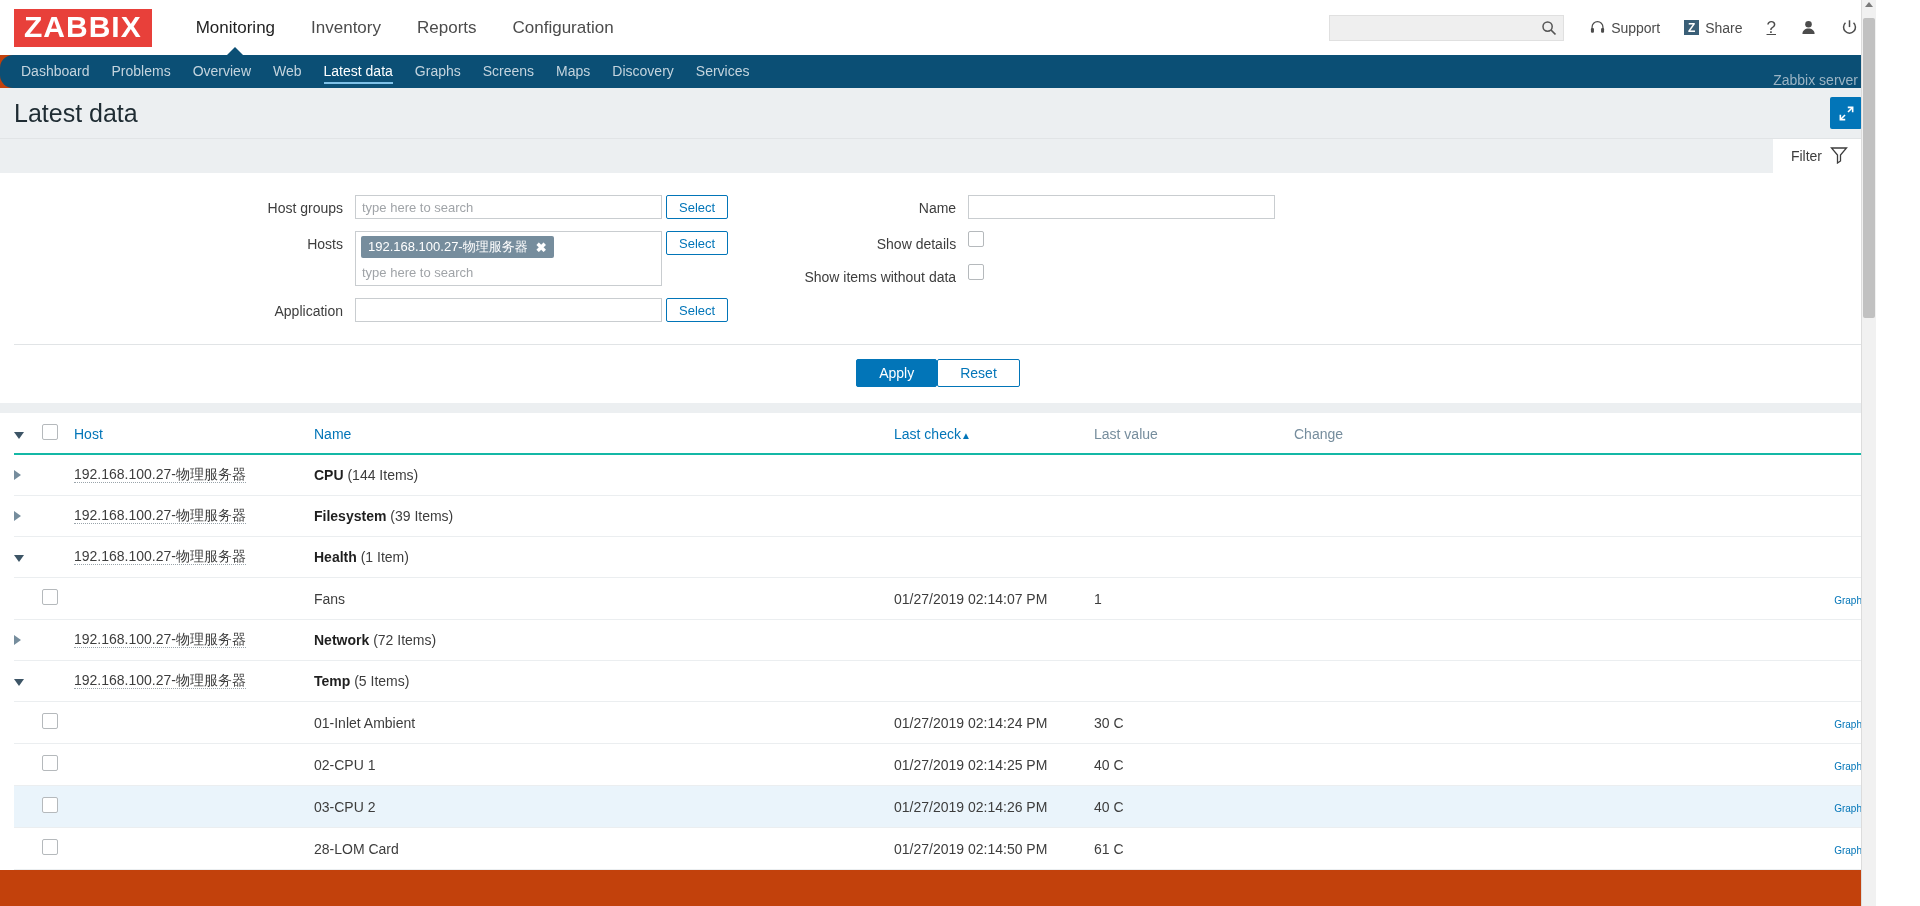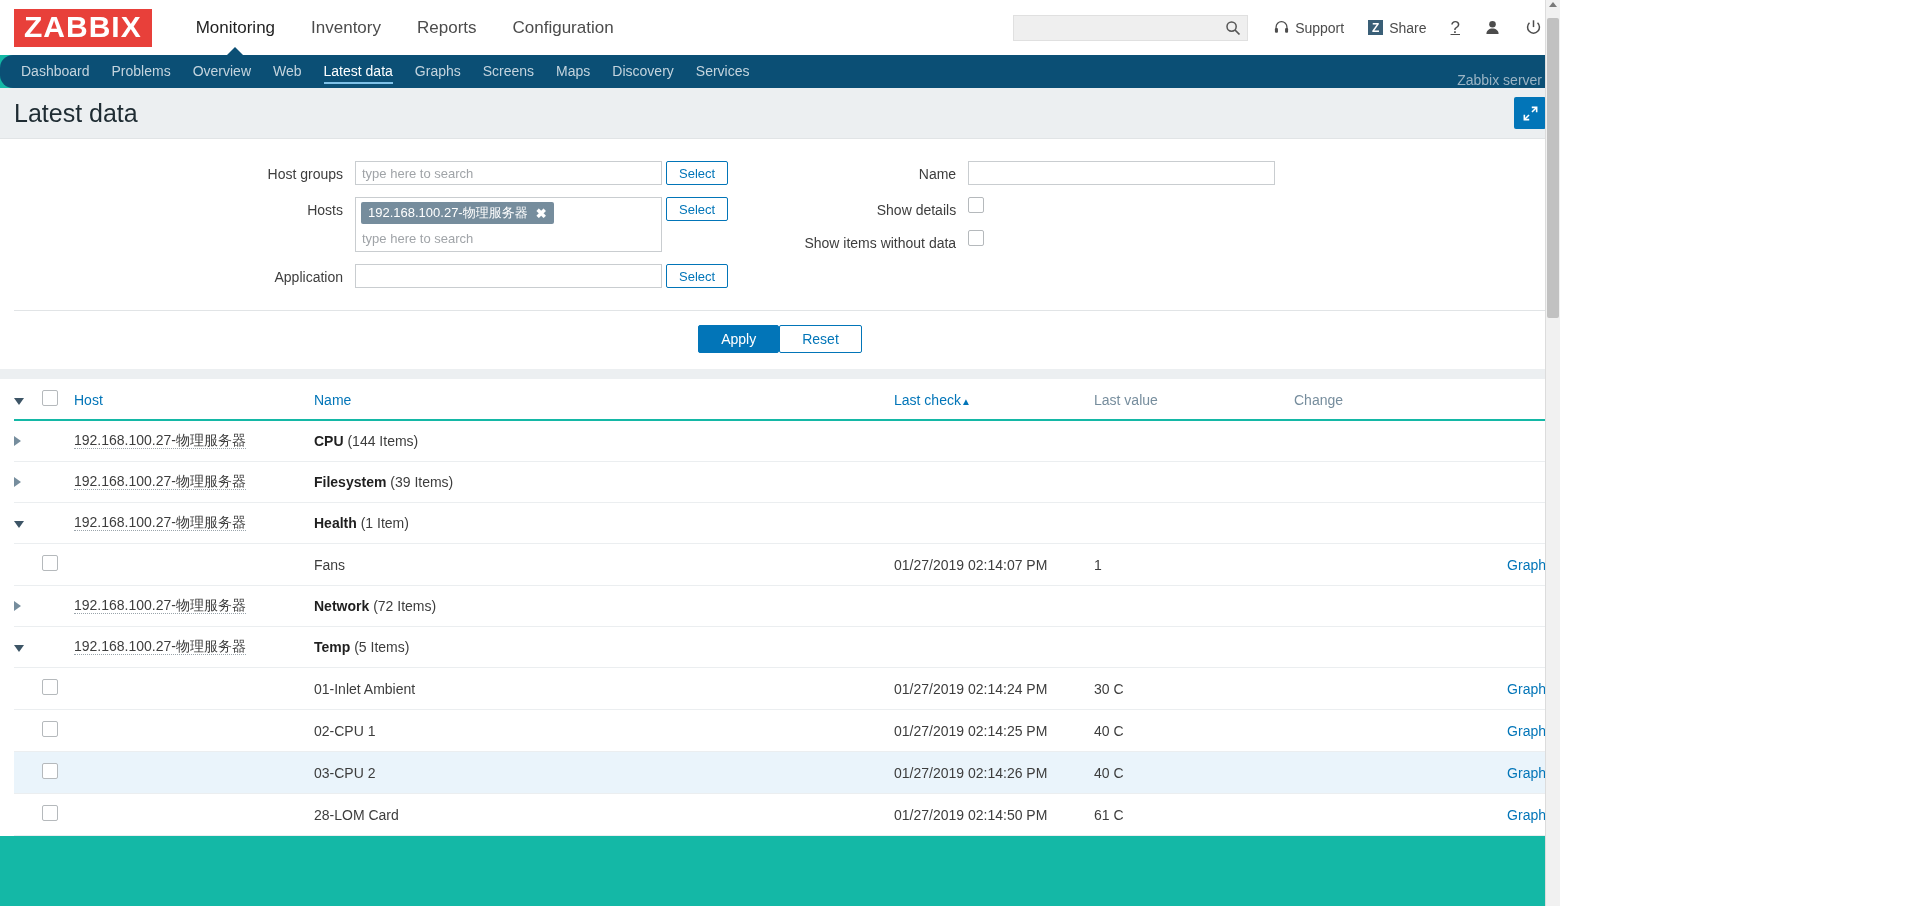--- a/index.html
+++ b/index.html
@@ -3,21 +3,21 @@
 <meta charset="utf-8">
 <style>
   * { box-sizing: border-box; margin: 0; padding: 0; }
   html, body {
     width: 1920px; height: 906px;
     font-family: "Liberation Sans", sans-serif;
     background: #fff;
     overflow: hidden;
     -webkit-font-smoothing: antialiased;
   }
-  .page { width: 1560px; height: 906px; position: relative; background:#14b8a6; }
+  .page { width: 1876px; height: 906px; position: relative; background:#c2410c; }
 
   
   .topbar {
     height: 55px; background: #fff; display: flex; align-items: center;
     padding-left: 14px; position: relative;
   }
   .logo {
     background: #e8403a; color: #fff; font-weight: bold;
     font-size: 30px; letter-spacing: 1px; padding: 3px 10px 5px 10px;
     line-height: 1; font-family: "Liberation Sans", sans-serif;
@@ -189,21 +189,21 @@
   .col-check { width: 200px; }
   .col-value { width: 200px; }
   .col-change{ width: 180px; }
   .col-graph { text-align: right; padding-right: 8px; }
   .hostlink {
     color: #3d3d3d; text-decoration: none;
     border-bottom: 1px dotted #9aa4ab;
   }
   .appname { font-weight: bold; color: #1f1f1f; }
   .appcount { color: #3d3d3d; font-weight: normal; }
-  .graphlink { color: #0275b8; text-decoration: none; font-size: 14px; text-align: center; }
+  .graphlink { color: #0275b8; text-decoration: none; font-size: 10px; text-align: center; }
   .tri { display: inline-block; width: 0; height: 0; cursor: pointer; }
   .tri-right {
     border-top: 5px solid transparent; border-bottom: 5px solid transparent;
     border-left: 7px solid #768d9d;
   }
   .tri-down {
     border-left: 5px solid transparent; border-right: 5px solid transparent;
     border-top: 7px solid #3d5566;
   }
   .sortarrow { font-size: 10px; color: #0275b8; }
@@ -302,20 +302,30 @@
     <div class="kiosk-btn">
       <svg width="17" height="17" viewBox="0 0 16 16">
         <path d="M9.2 2.2h4.6v4.6" fill="none" stroke="#fff" stroke-width="1.5"></path>
         <line x1="13.4" y1="2.6" x2="9.4" y2="6.6" stroke="#fff" stroke-width="1.5"></line>
         <path d="M6.8 13.8H2.2V9.2" fill="none" stroke="#fff" stroke-width="1.5"></path>
         <line x1="2.6" y1="13.4" x2="6.6" y2="9.4" stroke="#fff" stroke-width="1.5"></line>
       </svg>
     </div>
   </div>
 
+  <div class="filtertab-row">
+    <div class="filtertab">
+      <span>Filter</span>
+      <span>
+        <svg width="18" height="18" viewBox="0 0 18 18">
+            <path d="M1.5 2h15l-6 7v6l-3 2V9z" fill="none" stroke="#3d3d3d" stroke-width="1.3"></path>
+          </svg>
+      </span>
+    </div>
+  </div>
 
   <div class="filterpanel">
     <div class="filtergrid">
 
       <div class="fcol fcol-left">
         <div class="frow">
           <div class="flabel">Host groups</div>
           <input class="finput wide" type="text" placeholder="type here to search" style="">
           <button class="selbtn">Select</button>
         </div>

